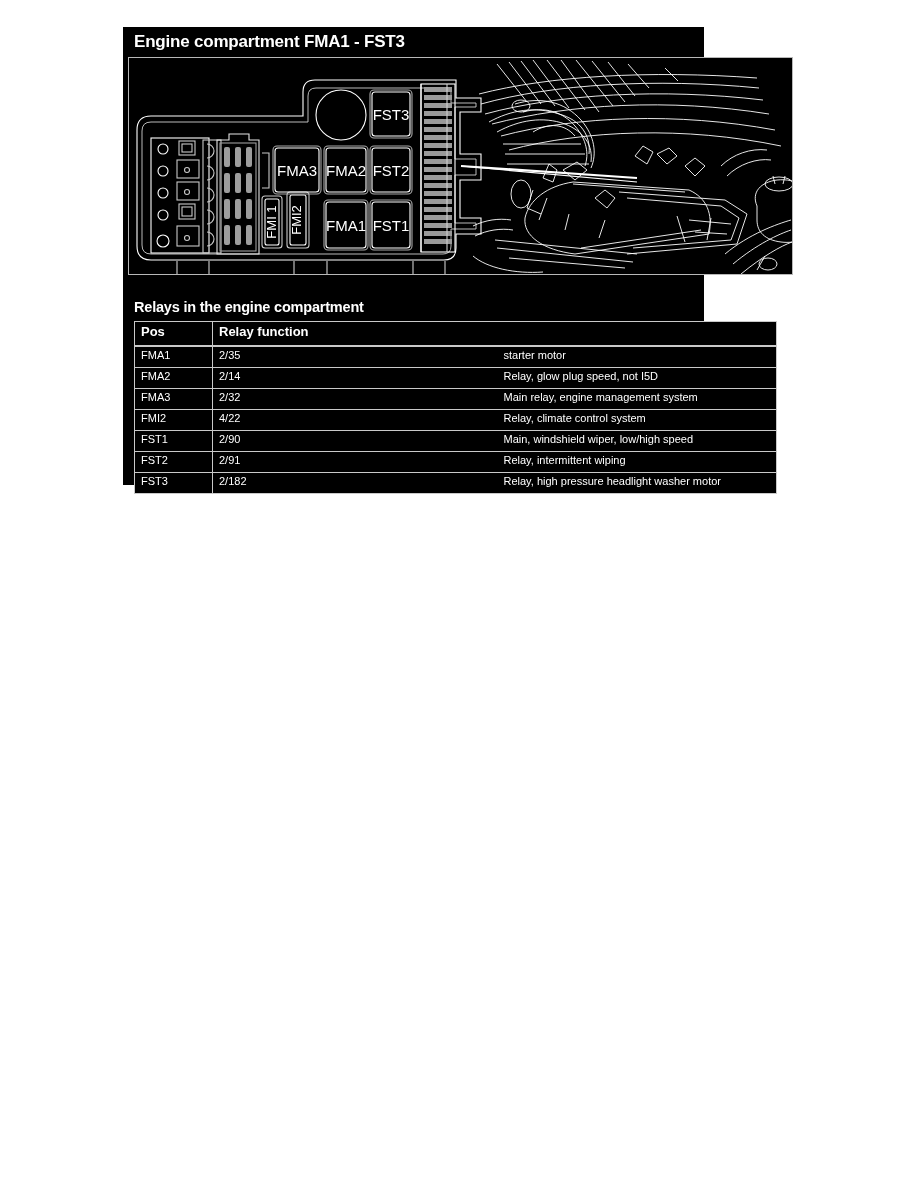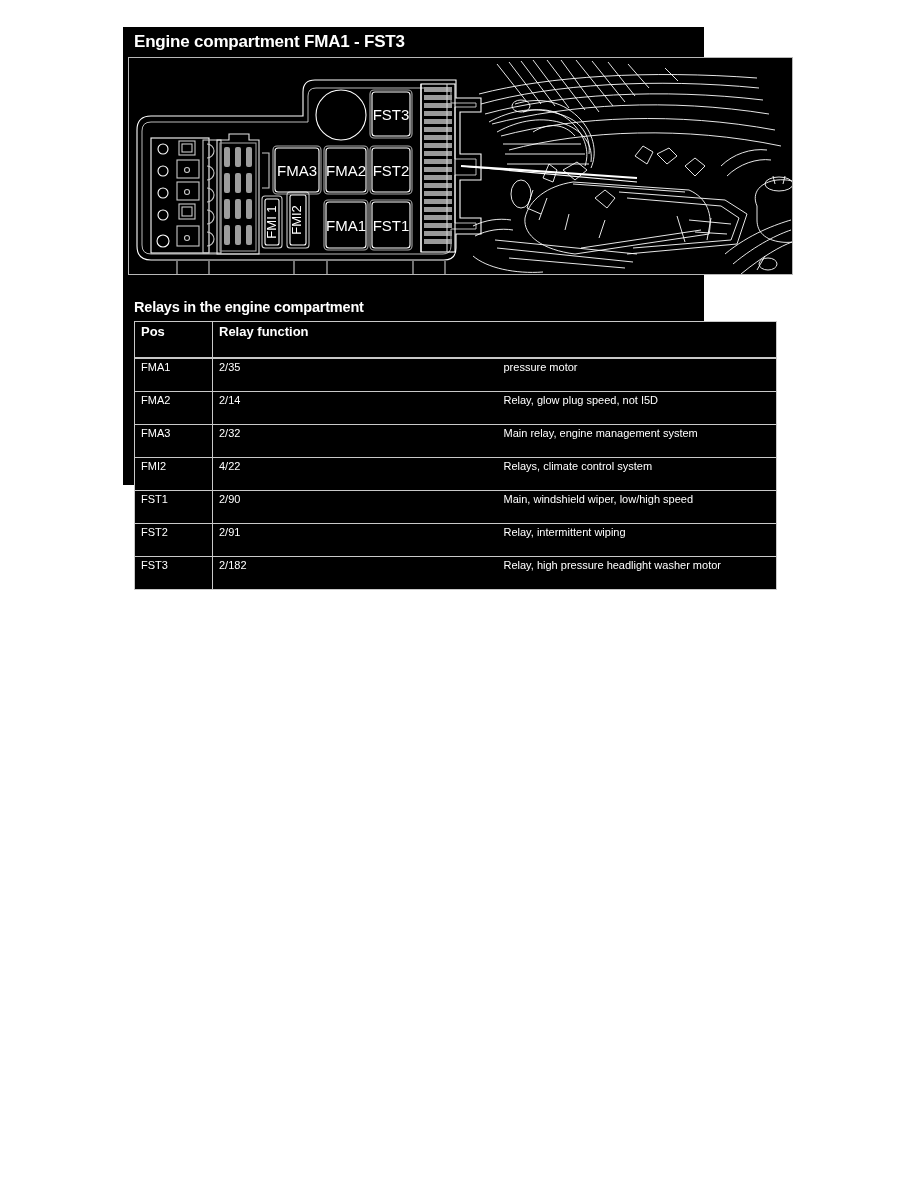--- a/index.html
+++ b/index.html
@@ -73,21 +73,21 @@
     border-collapse: collapse;
     width: 100%;
     table-layout: fixed;
     background: #000000;
   }
   table.relay-table th,
   table.relay-table td {
     color: #ffffff;
     text-align: left;
     vertical-align: middle;
-    padding: 0 0 16px 6px;
+    padding: 0 0 4px 6px;
     border: 1px solid #c9c9c9;
     box-sizing: border-box;
     overflow: hidden;
     white-space: nowrap;
   }
   table.relay-table thead th {
     font-size: 13px;
     font-weight: bold;
     height: 19px;
     line-height: 19px;
@@ -357,36 +357,36 @@
       <thead>
         <tr>
           <th class="col-pos">Pos</th>
           <th class="col-func" colspan="2">Relay function</th>
         </tr>
       </thead>
       <tbody id="relay-table-body">
       <tr>
             <td class="col-pos">FMA1</td>
             <td class="col-code">2/35</td>
-            <td class="col-desc">pressure motor</td>
+            <td class="col-desc">starter motor</td>
           </tr>
           <tr>
             <td class="col-pos">FMA2</td>
             <td class="col-code">2/14</td>
             <td class="col-desc">Relay, glow plug speed, not I5D</td>
           </tr>
           <tr>
             <td class="col-pos">FMA3</td>
             <td class="col-code">2/32</td>
             <td class="col-desc">Main relay, engine management system</td>
           </tr>
           <tr>
             <td class="col-pos">FMI2</td>
             <td class="col-code">4/22</td>
-            <td class="col-desc">Relays, climate control system</td>
+            <td class="col-desc">Relay, climate control system</td>
           </tr>
           <tr>
             <td class="col-pos">FST1</td>
             <td class="col-code">2/90</td>
             <td class="col-desc">Main, windshield wiper, low/high speed</td>
           </tr>
           <tr>
             <td class="col-pos">FST2</td>
             <td class="col-code">2/91</td>
             <td class="col-desc">Relay, intermittent wiping</td>

